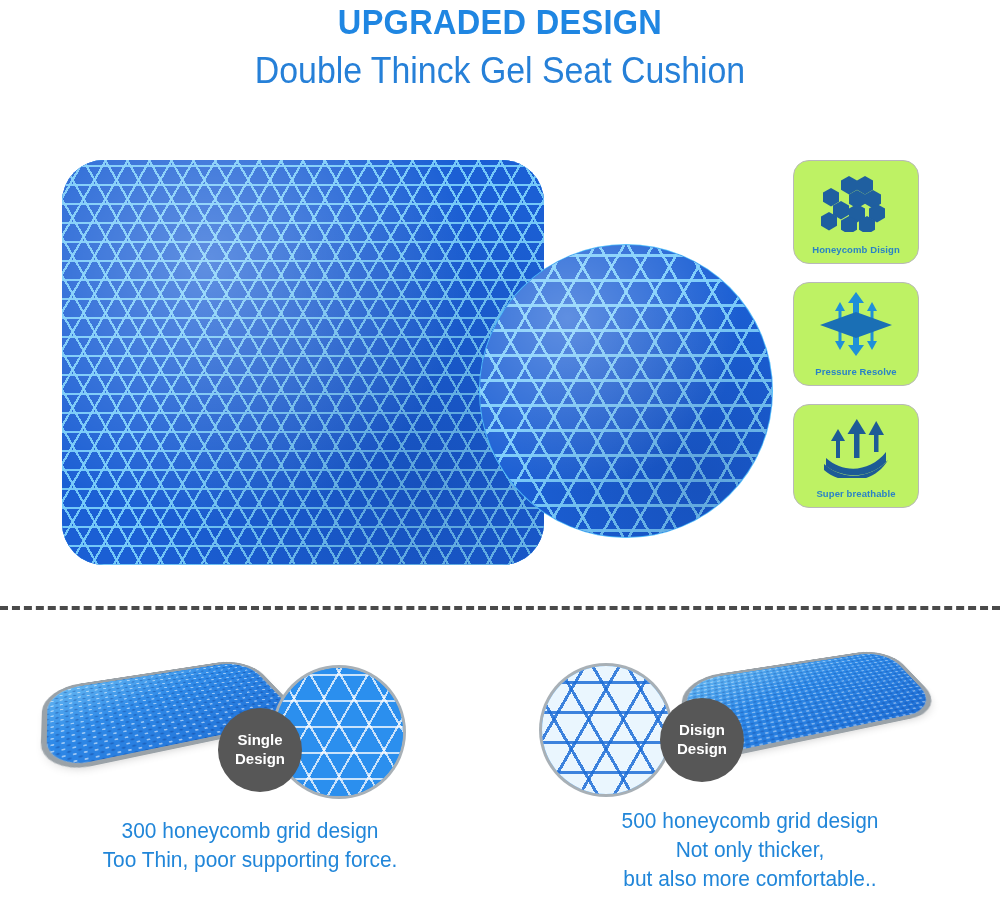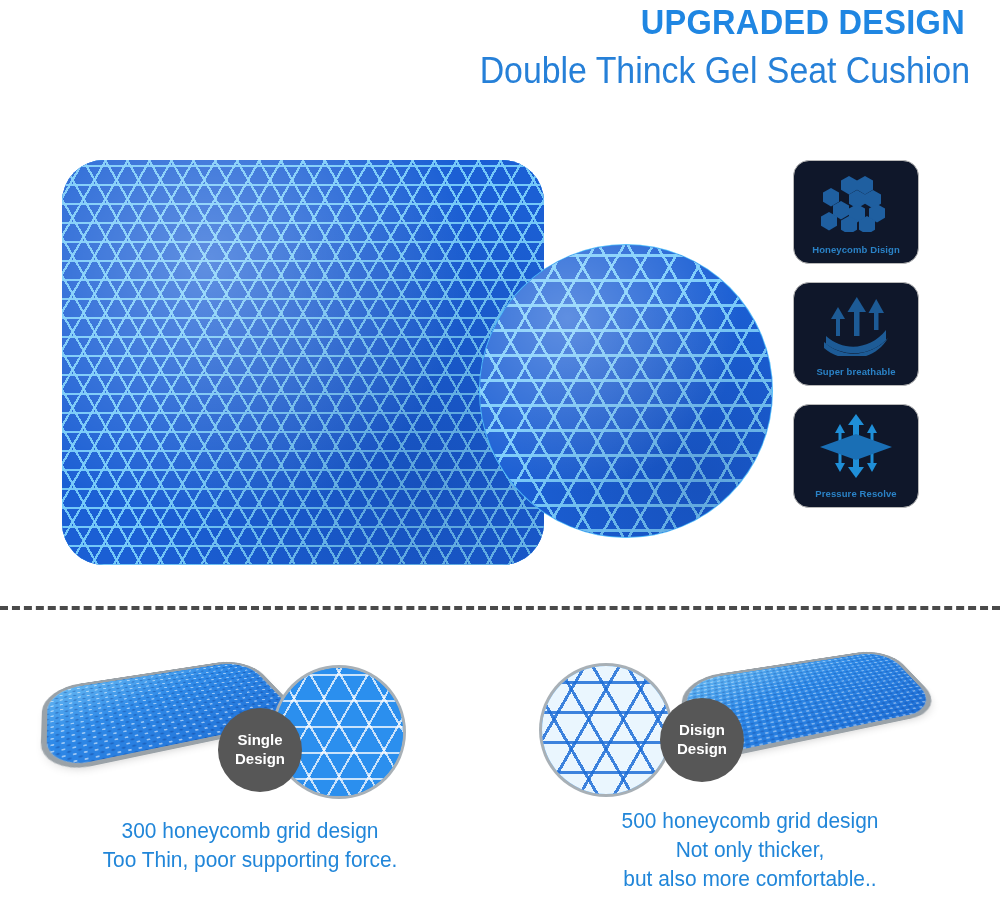--- a/index.html
+++ b/index.html
@@ -15,21 +15,21 @@
     font-family: "Liberation Sans", sans-serif;
     -webkit-font-smoothing: antialiased;
   }
 
   
   .header {
     position: absolute;
     top: 0;
     left: 0;
     width: 1000px;
-    text-align: right;
+    text-align: center;
   }
   .title-main {
     margin: 0;
     padding-top: 2px;
     font-size: 35px;
     font-weight: bold;
     letter-spacing: 0.3px;
     color: #1f86e2;
     font-family: "Liberation Sans Narrow", "Liberation Sans", sans-serif;
     transform: scaleX(0.93);
@@ -117,21 +117,21 @@
     position: absolute;
     left: 793px;
     top: 160px;
     width: 128px;
   }
   .badge-card {
     width: 126px;
     height: 104px;
     border: 1px solid #b9b9b9;
     border-radius: 16px;
-    background: #0f172a;
+    background: #bef264;
     margin-bottom: 18px;
     position: relative;
     display: flex;
     flex-direction: column;
     align-items: center;
     justify-content: flex-end;
     padding-bottom: 8px;
     box-sizing: border-box;
   }
   .badge-icon {
@@ -298,43 +298,20 @@
             <polygon points="30,42 38,46.6 38,55.8 30,60.4 22,55.8 22,46.6"></polygon>
             <polygon points="48,42 56,46.6 56,55.8 48,60.4 40,55.8 40,46.6"></polygon>
           </g>
         </svg>
       </div>
       <div class="badge-label">Honeycomb Disign</div>
     </div>
 
     <div class="badge-card">
       <div class="badge-icon">
-        <svg width="80" height="62" viewBox="0 0 80 62" aria-hidden="true">
-          <g fill="#1d5b96">
-
-            <rect x="20" y="22" width="4" height="20"></rect>
-            <polygon points="22,13 29,25 15,25"></polygon>
-
-            <rect x="38" y="14" width="5.5" height="28"></rect>
-            <polygon points="40.8,3 50,18 31.5,18"></polygon>
-
-            <rect x="58" y="14" width="4.5" height="22"></rect>
-            <polygon points="60.2,5 68,19 52.5,19"></polygon>
-
-            <path d="M10,42 C28,58 54,56 70,36 L70,46 C52,64 26,62 10,50 Z"></path>
-
-            <path d="M8,48 C28,66 56,62 72,44 C58,68 26,70 8,54 Z"></path>
-          </g>
-        </svg>
-      </div>
-      <div class="badge-label">Super breathable</div>
-    </div>
-
-    <div class="badge-card">
-      <div class="badge-icon">
         <svg width="80" height="66" viewBox="0 0 80 66" aria-hidden="true">
           <g fill="#1f8fd8">
 
             <rect x="37" y="8" width="6" height="22"></rect>
             <polygon points="40,0 48,11 32,11"></polygon>
 
             <rect x="37" y="36" width="6" height="20"></rect>
             <polygon points="40,64 48,53 32,53"></polygon>
 
             <rect x="22.5" y="16" width="3" height="36"></rect>
@@ -344,20 +321,43 @@
             <rect x="54.5" y="16" width="3" height="36"></rect>
             <polygon points="56,10 61,19 51,19"></polygon>
             <polygon points="56,58 61,49 51,49"></polygon>
           </g>
           <polygon points="40,20 76,33 40,46 4,33" fill="#1a6fb5"></polygon>
         </svg>
       </div>
       <div class="badge-label">Pressure Resolve</div>
     </div>
 
+    <div class="badge-card">
+      <div class="badge-icon">
+        <svg width="80" height="62" viewBox="0 0 80 62" aria-hidden="true">
+          <g fill="#1d5b96">
+
+            <rect x="20" y="22" width="4" height="20"></rect>
+            <polygon points="22,13 29,25 15,25"></polygon>
+
+            <rect x="38" y="14" width="5.5" height="28"></rect>
+            <polygon points="40.8,3 50,18 31.5,18"></polygon>
+
+            <rect x="58" y="14" width="4.5" height="22"></rect>
+            <polygon points="60.2,5 68,19 52.5,19"></polygon>
+
+            <path d="M10,42 C28,58 54,56 70,36 L70,46 C52,64 26,62 10,50 Z"></path>
+
+            <path d="M8,48 C28,66 56,62 72,44 C58,68 26,70 8,54 Z"></path>
+          </g>
+        </svg>
+      </div>
+      <div class="badge-label">Super breathable</div>
+    </div>
+
   </div>
 </div>
 
 <div class="divider"></div>
 
 <div class="compare">
 
   <div class="compare-col left">
     <div class="pad-img pad-rect" style="left:52px; top:28px;">
       <div class="dots"></div>

